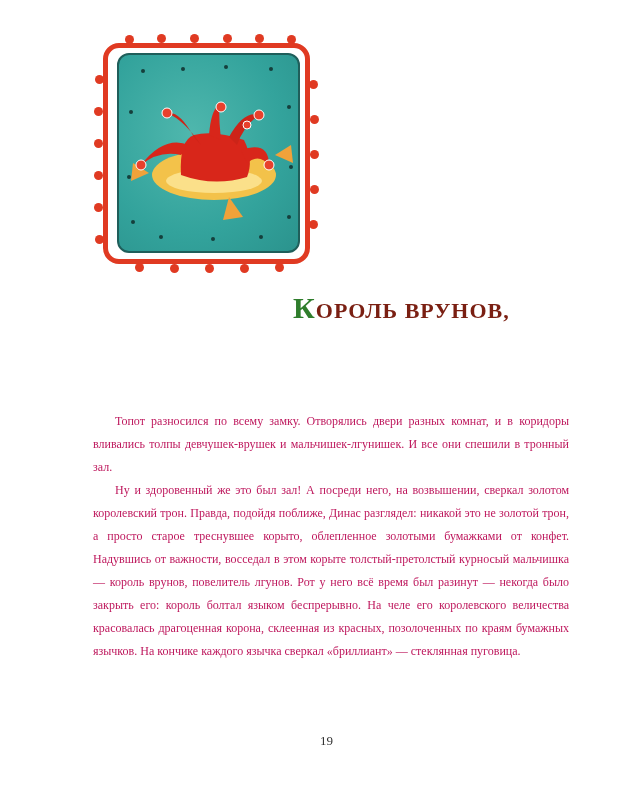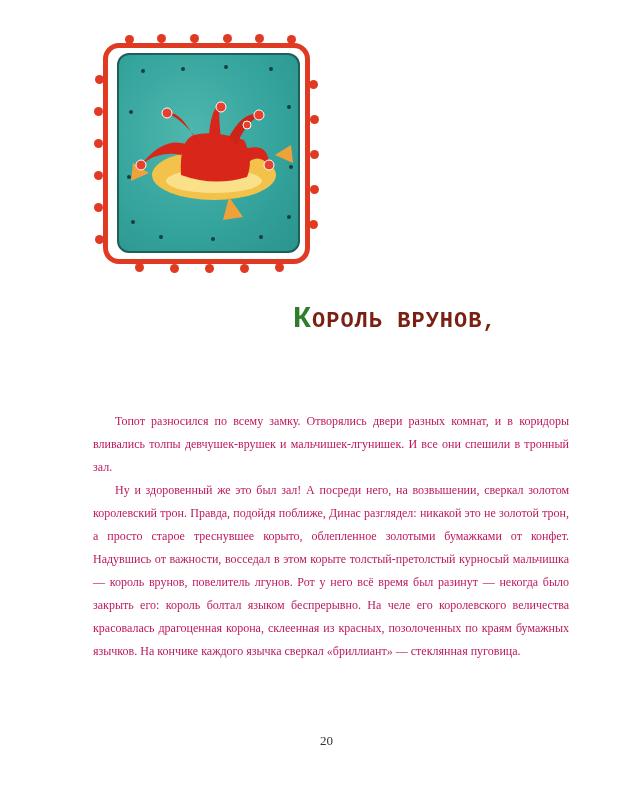--- a/index.html
+++ b/index.html
@@ -15,22 +15,22 @@
       background: #ffffff;
     }
     .knob { position: absolute; width: 9px; height: 9px; background: #e03a22; border-radius: 50%; }
     .panel {
       position: absolute; left: 22px; top: 18px; width: 179px; height: 196px;
       background: radial-gradient(ellipse at 40% 40%, #4fb7ad 0%, #33a39c 60%, #2b938d 100%);
       border: 2px solid #1f5e5a; border-radius: 12px;
     }
     .panel-dot { position: absolute; width: 4px; height: 4px; background: #153f3c; border-radius: 50%; }
     .title {
-      position: absolute; left: 293px; top: 306px; color: #7a1f12;
-      font-family: Liberation Mono, monospace; font-weight: bold; font-size: 22px; letter-spacing: 1px;
+      position: absolute; left: 293px; top: 294px; color: #7a1f12;
+      font-family: Liberation Serif, serif; font-weight: bold; font-size: 22px; letter-spacing: 1px;
       line-height: 27px; text-transform: uppercase; font-variant: small-caps;
     }
     .title .dropcap { color: #2f7d2c; font-size: 30px; }
     .title .line2 { display: block; padding-left: 10px; }
     .body-text {
       position: absolute; left: 93px; top: 410px; width: 476px;
       font-family: Liberation Serif, serif; font-size: 12px; line-height: 23px; color: #be185d;
       text-align: justify;
     }
     .body-text p { margin: 0; text-indent: 22px; hyphens: manual; }
@@ -115,13 +115,13 @@
 
 <h1 class="title" style="margin:0">
   <span class="dropcap">К</span><span>ороль врунов,</span>
 </h1>
 
 <div class="body-text">
   <p>Топот разносился по всему замку. Отворялись двери разных комнат, и в коридоры вливались толпы девчушек-врушек и мальчишек-лгунишек. И все они спешили в тронный зал.</p>
   <p>Ну и здоровенный же это был зал! А посреди него, на возвышении, сверкал золотом королевский трон. Правда, подойдя поближе, Динас разглядел: никакой это не золотой трон, а просто старое треснувшее корыто, облепленное золотыми бумажками от конфет. Надувшись от важности, восседал в этом корыте толстый-претолстый курносый мальчишка — король врунов, повелитель лгунов. Рот у него всё время был разинут — некогда было закрыть его: король болтал языком беспрерывно. На челе его королевского величества красовалась драгоценная корона, склеенная из красных, позолоченных по краям бумажных язычков. На кончике каждого язычка сверкал «бриллиант» — стеклянная пуговица.</p>
 </div>
 
-<div class="page-number">20</div>
+<div class="page-number">19</div>
 
 </body></html>

